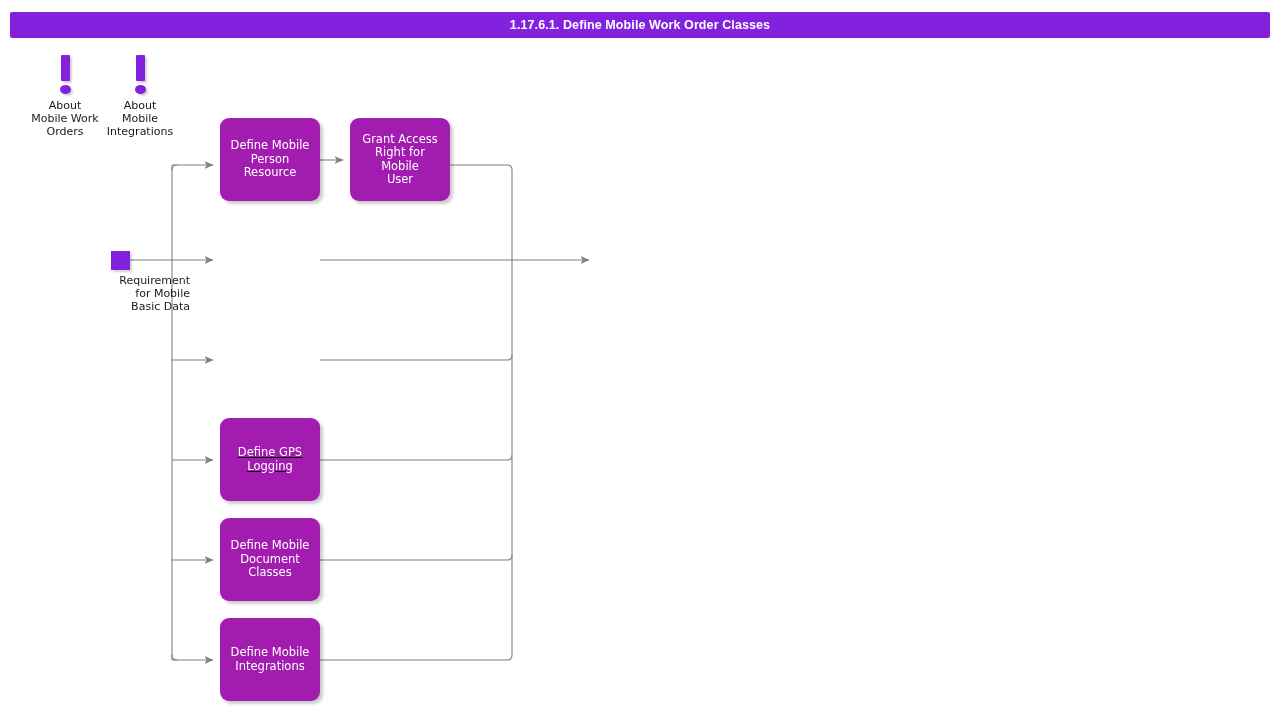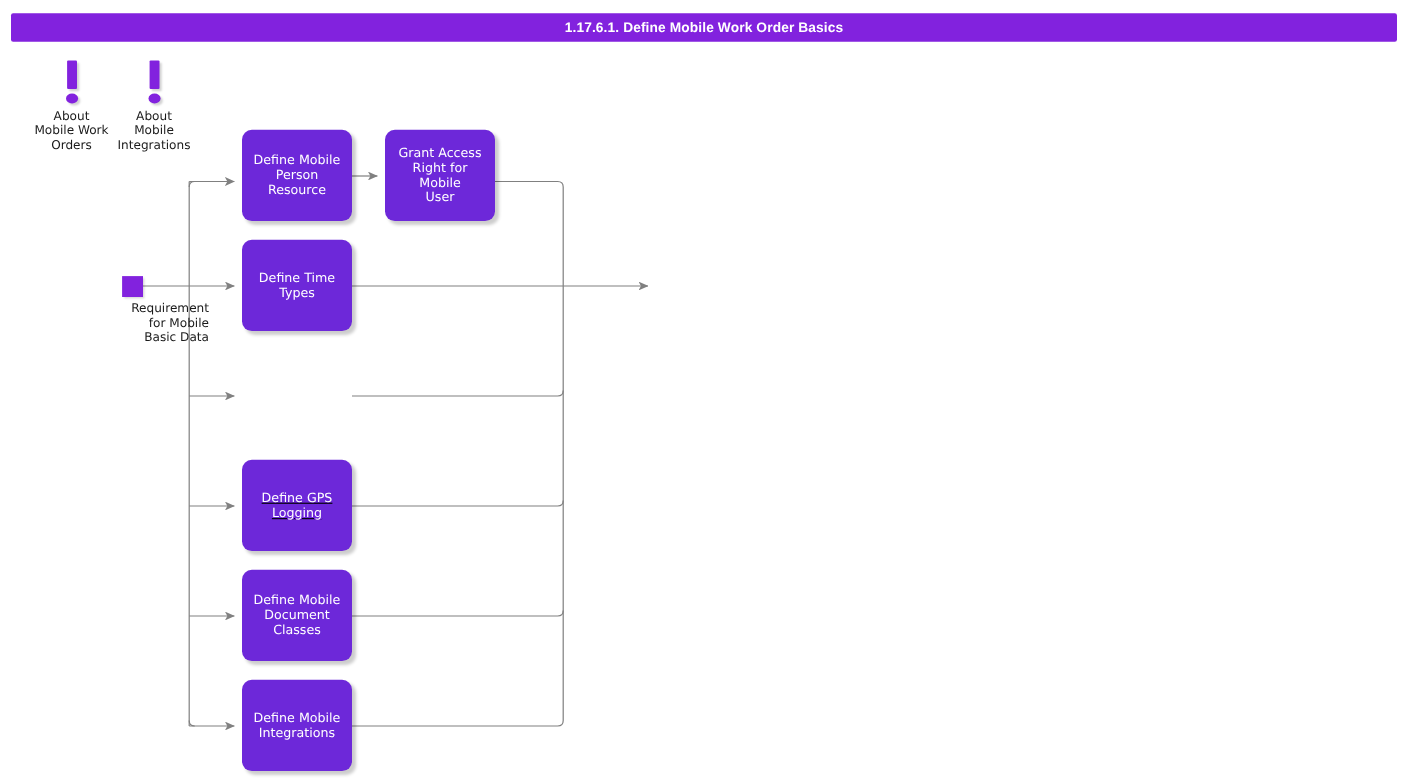--- a/index.html
+++ b/index.html
@@ -112,42 +112,42 @@
     margin-top: 4px;
     color: #1a1a1a;
     font-family: "DejaVu Sans", sans-serif;
     font-size: 11px;
     line-height: 13px;
   }
 
   
   .process-box {
     position: absolute;
-    background: #6d28d9;
+    background: #a21caf;
     border-radius: 9px;
     box-shadow: 3px 3px 3px rgba(0,0,0,0.20);
     display: flex;
     align-items: center;
     justify-content: center;
     box-sizing: border-box;
     padding: 4px 7px;
   }
   .process-box .box-label {
     color: #ffffff;
     font-family: "DejaVu Sans", sans-serif;
     font-size: 11.5px;
     line-height: 13.5px;
     text-align: center;
   }
 </style>
 </head>
 <body>
 
 <div id="title-bar">
-  <span class="title-text">1.17.6.1. Define Mobile Work Order Basics</span>
+  <span class="title-text">1.17.6.1. Define Mobile Work Order Classes</span>
 </div>
 
 <div id="diagram">
 
   <svg id="wires" viewBox="0 0 1280 710">
     <defs>
       <marker id="arrowhead" markerWidth="9" markerHeight="8" refX="8.5" refY="4" orient="auto" markerUnits="userSpaceOnUse">
         <path d="M0,0 L9,4 L0,8 L2.2,4 Z" fill="#808080"></path>
       </marker>
     </defs>
@@ -205,23 +205,20 @@
 
 
   <div class="process-box" style="left:220px; top:118px; width:100px; height:83px;">
     <div class="box-label">Define Mobile<br>Person Resource</div>
   </div>
 
   <div class="process-box" style="left:350px; top:118px; width:100px; height:83px;">
     <div class="box-label">Grant Access<br>Right for Mobile<br>User</div>
   </div>
 
-  <div class="process-box" style="left:220px; top:218px; width:100px; height:83px;">
-    <div class="box-label">Define Time<br>Types</div>
-  </div>
 
 
   <div class="process-box" style="left:220px; top:418px; width:100px; height:83px;text-decoration:underline;">
     <div class="box-label">Define GPS<br>Logging</div>
   </div>
 
   <div class="process-box" style="left:220px; top:518px; width:100px; height:83px;">
     <div class="box-label">Define Mobile<br>Document<br>Classes</div>
   </div>
 

